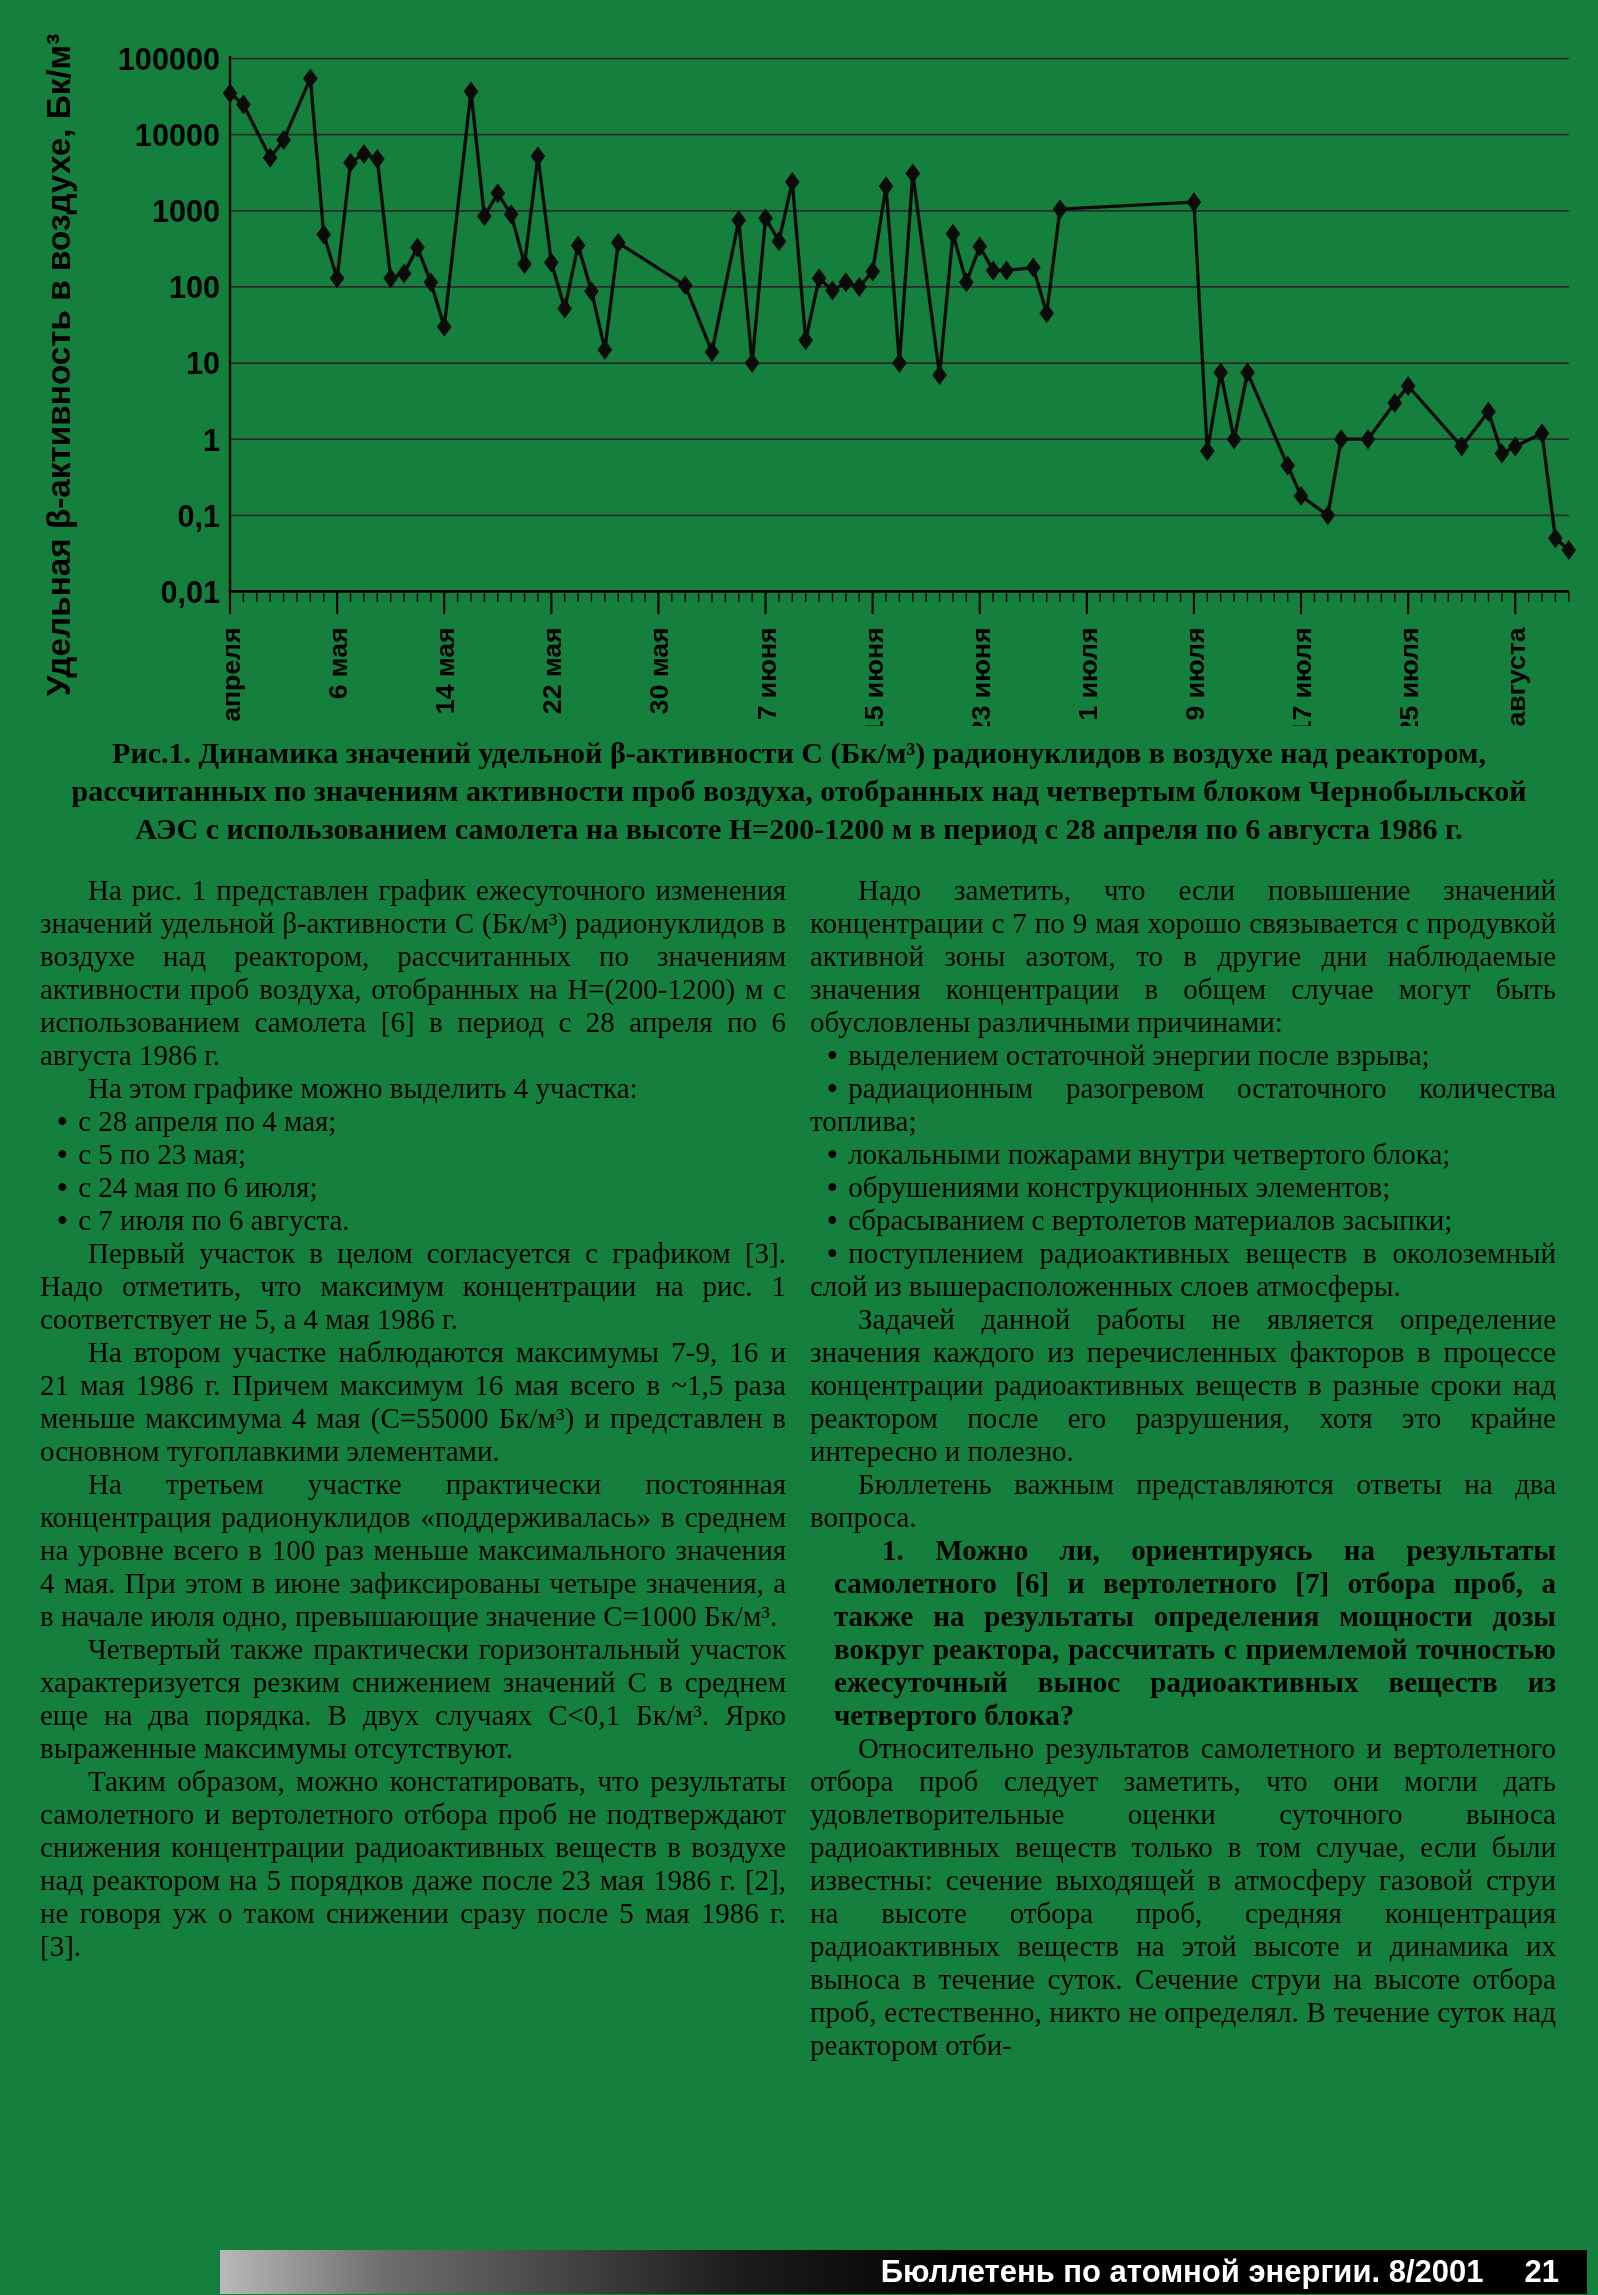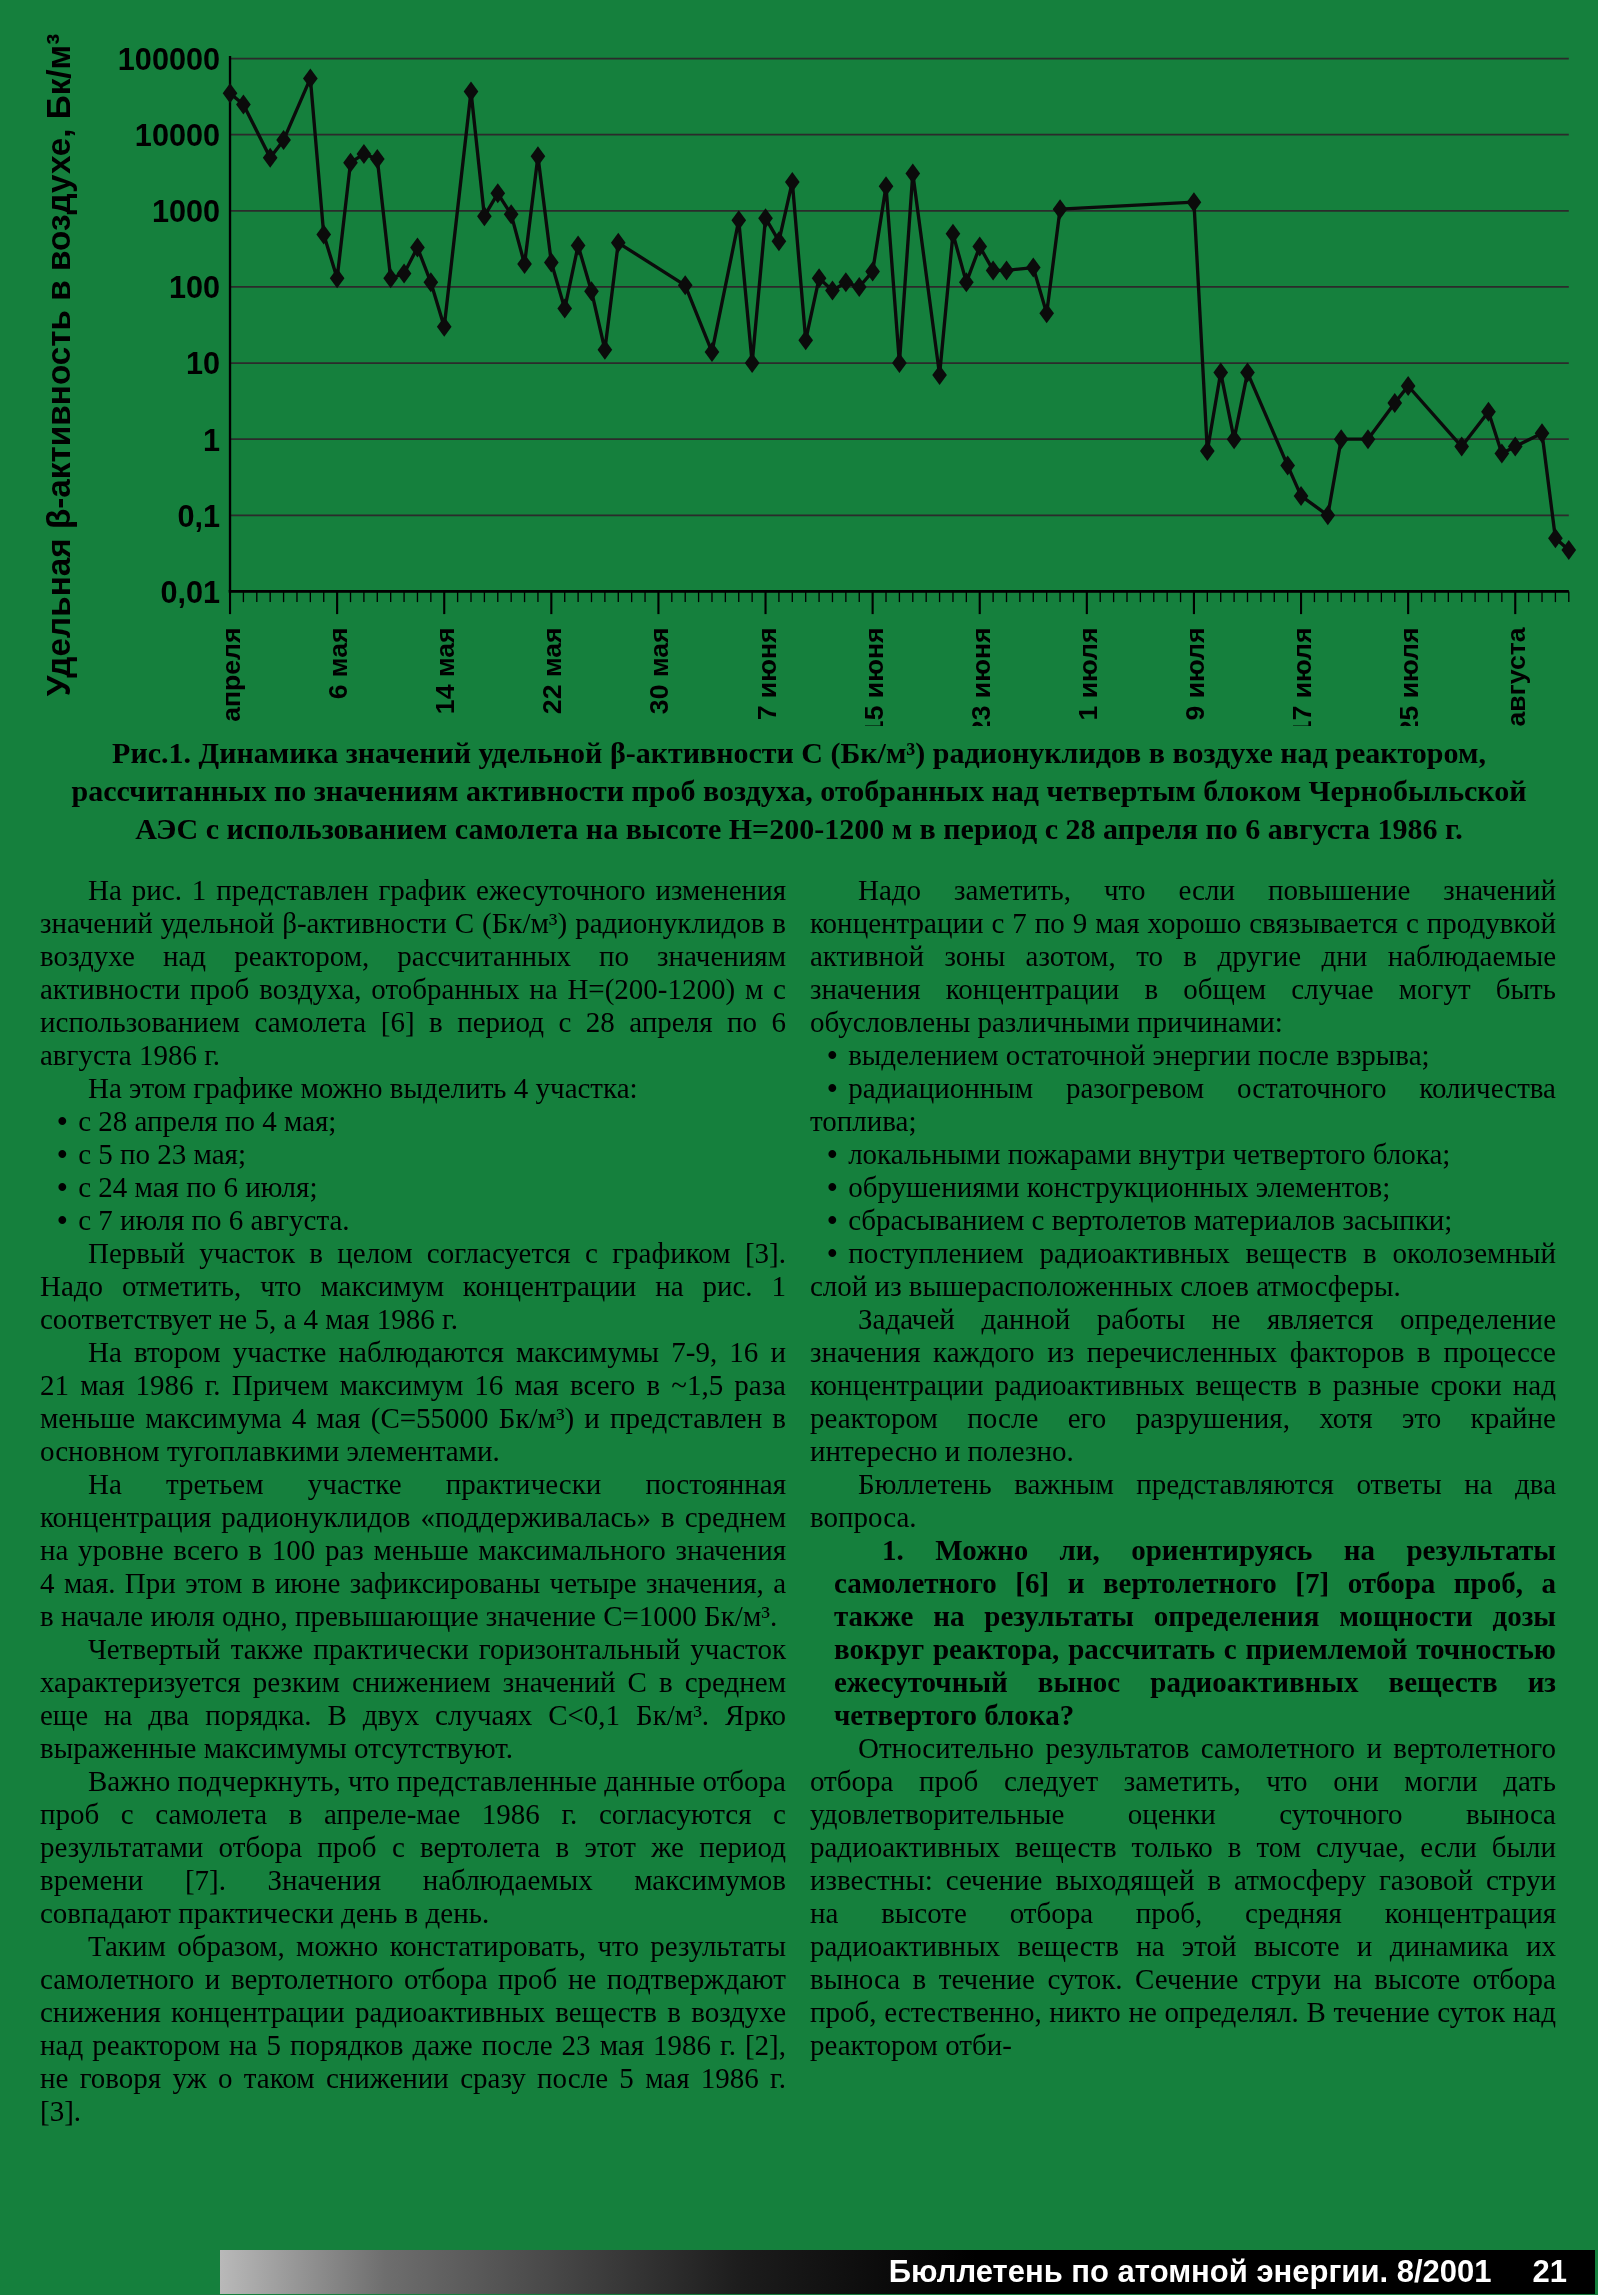--- a/index.html
+++ b/index.html
@@ -22,21 +22,21 @@
     position:absolute;left:40px;top:874px;width:1520px;
     display:flex;gap:24px;
   }
   .col{width:746px;font-size:29px;line-height:33px;text-align:justify;}
   .col p{margin:0;text-indent:48px;}
   .col p.bullet{text-indent:17.3px;}
   .col p.bold{font-weight:bold;margin-left:24px;}
   .bullet .marker{font-weight:bold;padding-right:10.7px;}
   
   .footer-bar{
-    position:absolute;left:220px;right:4px;top:2250px;height:44px;
+    position:absolute;left:220px;right:12px;top:2250px;height:44px;
     background:linear-gradient(to right,#b9b9b9 0%,#6e6e6e 12%,#1c1c1c 38%,#000 55%);
     display:flex;align-items:center;justify-content:flex-end;
     gap:41px;padding-right:28px;
     font-family:"Liberation Sans", sans-serif;font-weight:bold;
     color:#fff;font-size:31px;white-space:nowrap;
   }
 </style>
 </head>
 <body>
 
@@ -259,21 +259,20 @@
         <p class="">На рис. 1 представлен график ежесуточного изменения значений удельной β-активности С (Бк/м³) радионуклидов в воздухе над реактором, рассчитанных по значениям активности проб воздуха, отобранных на Н=(200-1200) м с использованием самолета [6] в период с 28 апреля по 6 августа 1986 г.</p>
         <p class="">На этом графике можно выделить 4 участка:</p>
         <p class="bullet"><span class="marker">•</span>с 28 апреля по 4 мая;</p>
         <p class="bullet"><span class="marker">•</span>с 5 по 23 мая;</p>
         <p class="bullet"><span class="marker">•</span>с 24 мая по 6 июля;</p>
         <p class="bullet"><span class="marker">•</span>с 7 июля по 6 августа.</p>
         <p class="">Первый участок в целом согласуется с графиком [3]. Надо отметить, что максимум концентрации на рис. 1 соответствует не 5, а 4 мая 1986 г.</p>
         <p class="">На втором участке наблюдаются максимумы 7-9, 16 и 21 мая 1986 г. Причем максимум 16 мая всего в ~1,5 раза меньше максимума 4 мая (С=55000 Бк/м³) и представлен в основном тугоплавкими элементами.</p>
         <p class="">На третьем участке практически постоянная концентрация радионуклидов «поддерживалась» в среднем на уровне всего в 100 раз меньше максимального значения 4 мая. При этом в июне зафиксированы четыре значения, а в начале июля одно, превышающие значение С=1000 Бк/м³.</p>
         <p class="">Четвертый также практически горизонтальный участок характеризуется резким снижением значений С в среднем еще на два порядка. В двух случаях С&lt;0,1 Бк/м³. Ярко выраженные максимумы отсутствуют.</p>
-        <p class="">Важно подчеркнуть, что представленные данные отбора проб с самолета в апреле-мае 1986 г. согласуются с результатами отбора проб с вертолета в этот же период времени [7]. Значения наблюдаемых максимумов совпадают практически день в день.</p>
         <p class="">Таким образом, можно констатировать, что результаты самолетного и вертолетного отбора проб не подтверждают снижения концентрации радиоактивных веществ в воздухе над реактором на 5 порядков даже после 23 мая 1986 г. [2], не говоря уж о таком снижении сразу после 5 мая 1986 г. [3].</p>
       </div>
     <div class="col" id="col-right">
         <p class="">Надо заметить, что если повышение значений концентрации с 7 по 9 мая хорошо связывается с продувкой активной зоны азотом, то в другие дни наблюдаемые значения концентрации в общем случае могут быть обусловлены различными причинами:</p>
         <p class="bullet"><span class="marker">•</span>выделением остаточной энергии после взрыва;</p>
         <p class="bullet"><span class="marker">•</span>радиационным разогревом остаточного количества топлива;</p>
         <p class="bullet"><span class="marker">•</span>локальными пожарами внутри четвертого блока;</p>
         <p class="bullet"><span class="marker">•</span>обрушениями конструкционных элементов;</p>
         <p class="bullet"><span class="marker">•</span>сбрасыванием с вертолетов материалов засыпки;</p>
         <p class="bullet"><span class="marker">•</span>поступлением радиоактивных веществ в околоземный слой из вышерасположенных слоев атмосферы.</p>

